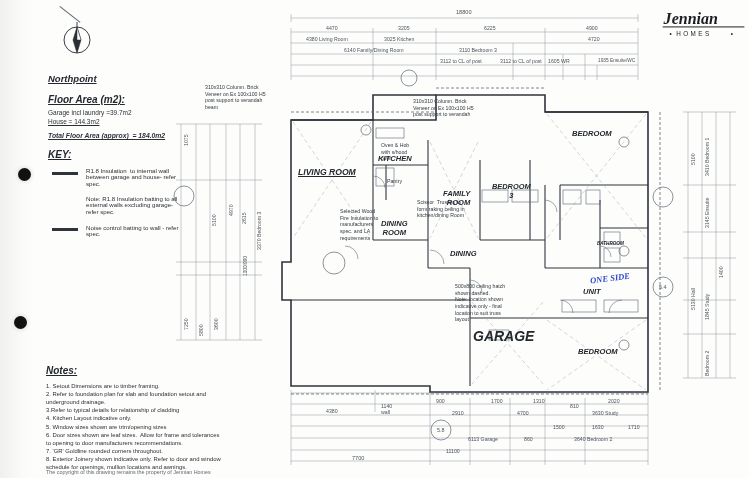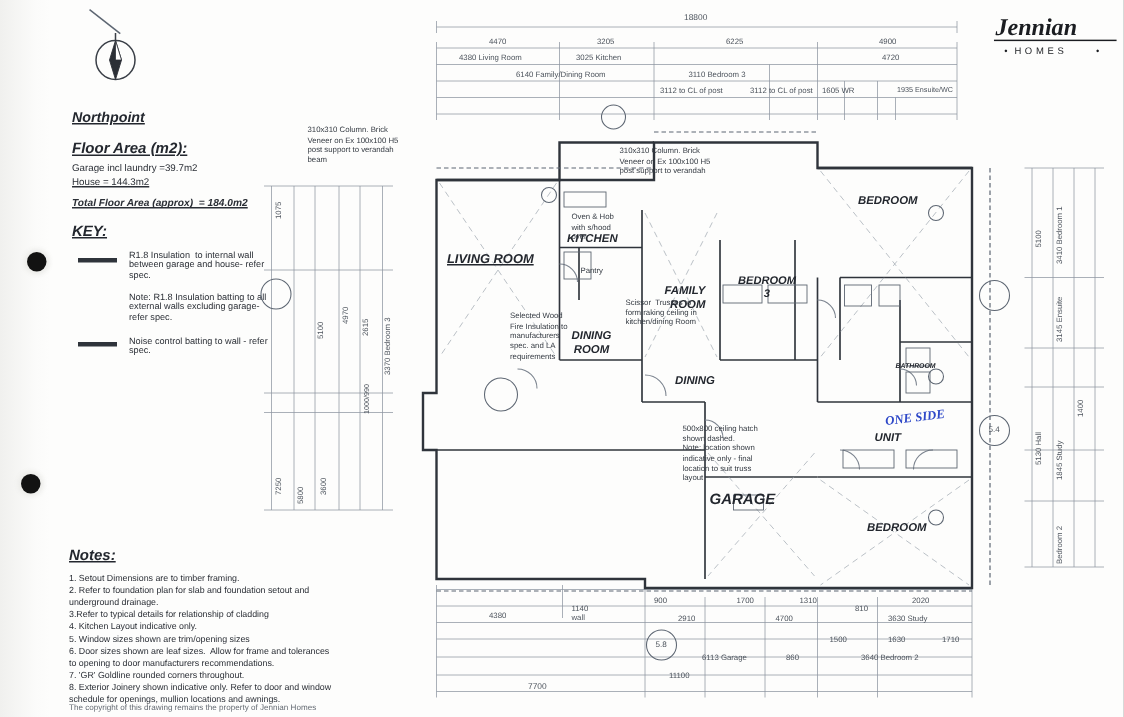--- a/index.html
+++ b/index.html
@@ -249,21 +249,21 @@
       <div class="roomlbl" style="left: 298px; top: 168px; font-size: 8.6px; text-align: center; line-height: 1.15; text-decoration: underline;">LIVING ROOM</div>
       <div class="roomlbl" style="left: 378px; top: 155px; font-size: 7.6px; text-align: center; line-height: 1.15;">KITCHEN</div>
       <div class="roomlbl" style="left: 381px; top: 220px; font-size: 7.6px; text-align: center; line-height: 1.15;">DINING
 ROOM</div>
       <div class="roomlbl" style="left: 443px; top: 190px; font-size: 7.6px; text-align: right; line-height: 1.15;">FAMILY
 ROOM</div>
       <div class="roomlbl" style="left: 492px; top: 183px; font-size: 7.4px; text-align: center; line-height: 1.15;">BEDROOM
 3</div>
       <div class="roomlbl" style="left: 572px; top: 130px; font-size: 7.6px; text-align: center; line-height: 1.15;">BEDROOM</div>
       <div class="roomlbl" style="left: 450px; top: 250px; font-size: 7.6px; text-align: center; line-height: 1.15;">DINING</div>
-      <div class="roomlbl" style="left: 473px; top: 328px; font-size: 10px; text-align: right; line-height: 1.15;">GARAGE</div>
+      <div class="roomlbl" style="left: 473px; top: 328px; font-size: 14px; text-align: right; line-height: 1.15;">GARAGE</div>
       <div class="roomlbl" style="left: 583px; top: 288px; font-size: 7.6px; text-align: center; line-height: 1.15;">UNIT</div>
       <div class="roomlbl" style="left: 578px; top: 348px; font-size: 7.6px; text-align: center; line-height: 1.15;">BEDROOM</div>
       <div class="roomlbl" style="left: 597px; top: 241px; font-size: 4.6px; text-align: center; line-height: 1.15;">BATHROOM</div>
     </div>
 
   <div id="annos">
       <div class="note" style="left: 205px; top: 84px; font-size: 5.2px;">310x310 Column. Brick
 Veneer on Ex 100x100 H5
 post support to verandah
 beam</div>

